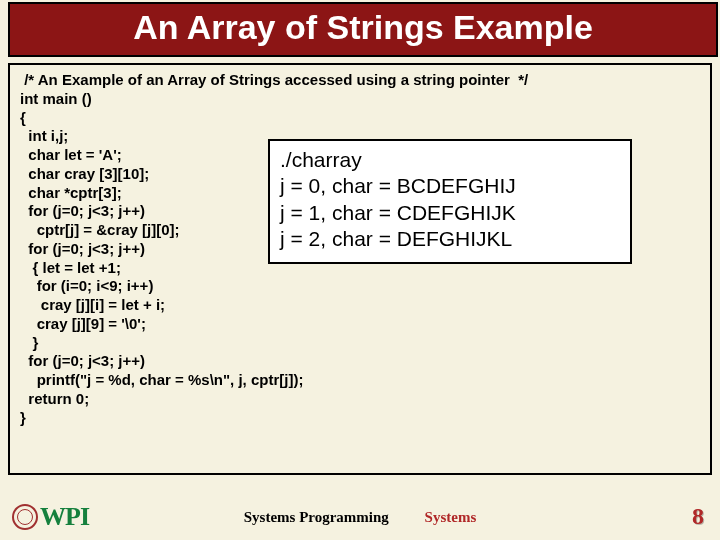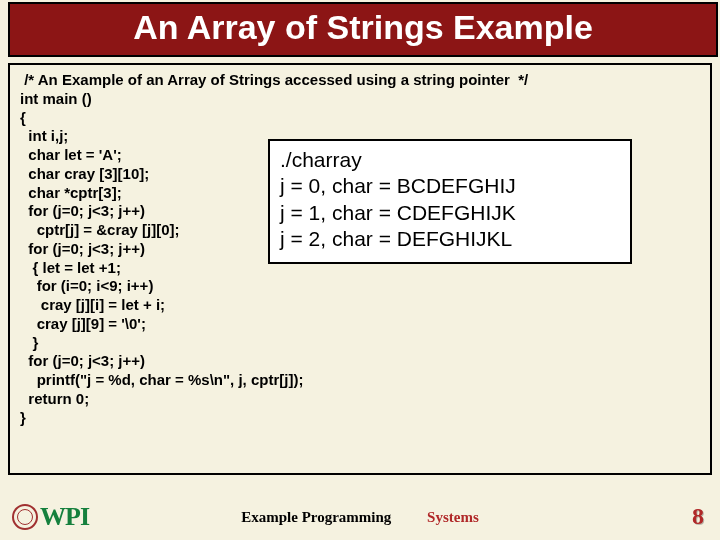--- a/index.html
+++ b/index.html
@@ -142,17 +142,17 @@
 j = 1, char = CDEFGHIJK
 j = 2, char = DEFGHIJKL</span></div>
 </div>
 
 <div class="footer">
   <div class="logo">
     <div class="logo-seal"></div>
     <span class="logo-text">WPI</span>
   </div>
   <div class="footer-center">
-    <span>Example Programming</span>
+    <span>Systems Programming</span>
     <span class="topic">Systems</span>
   </div>
   <div class="page-num">8</div>
 </div>
 
 </body></html>

